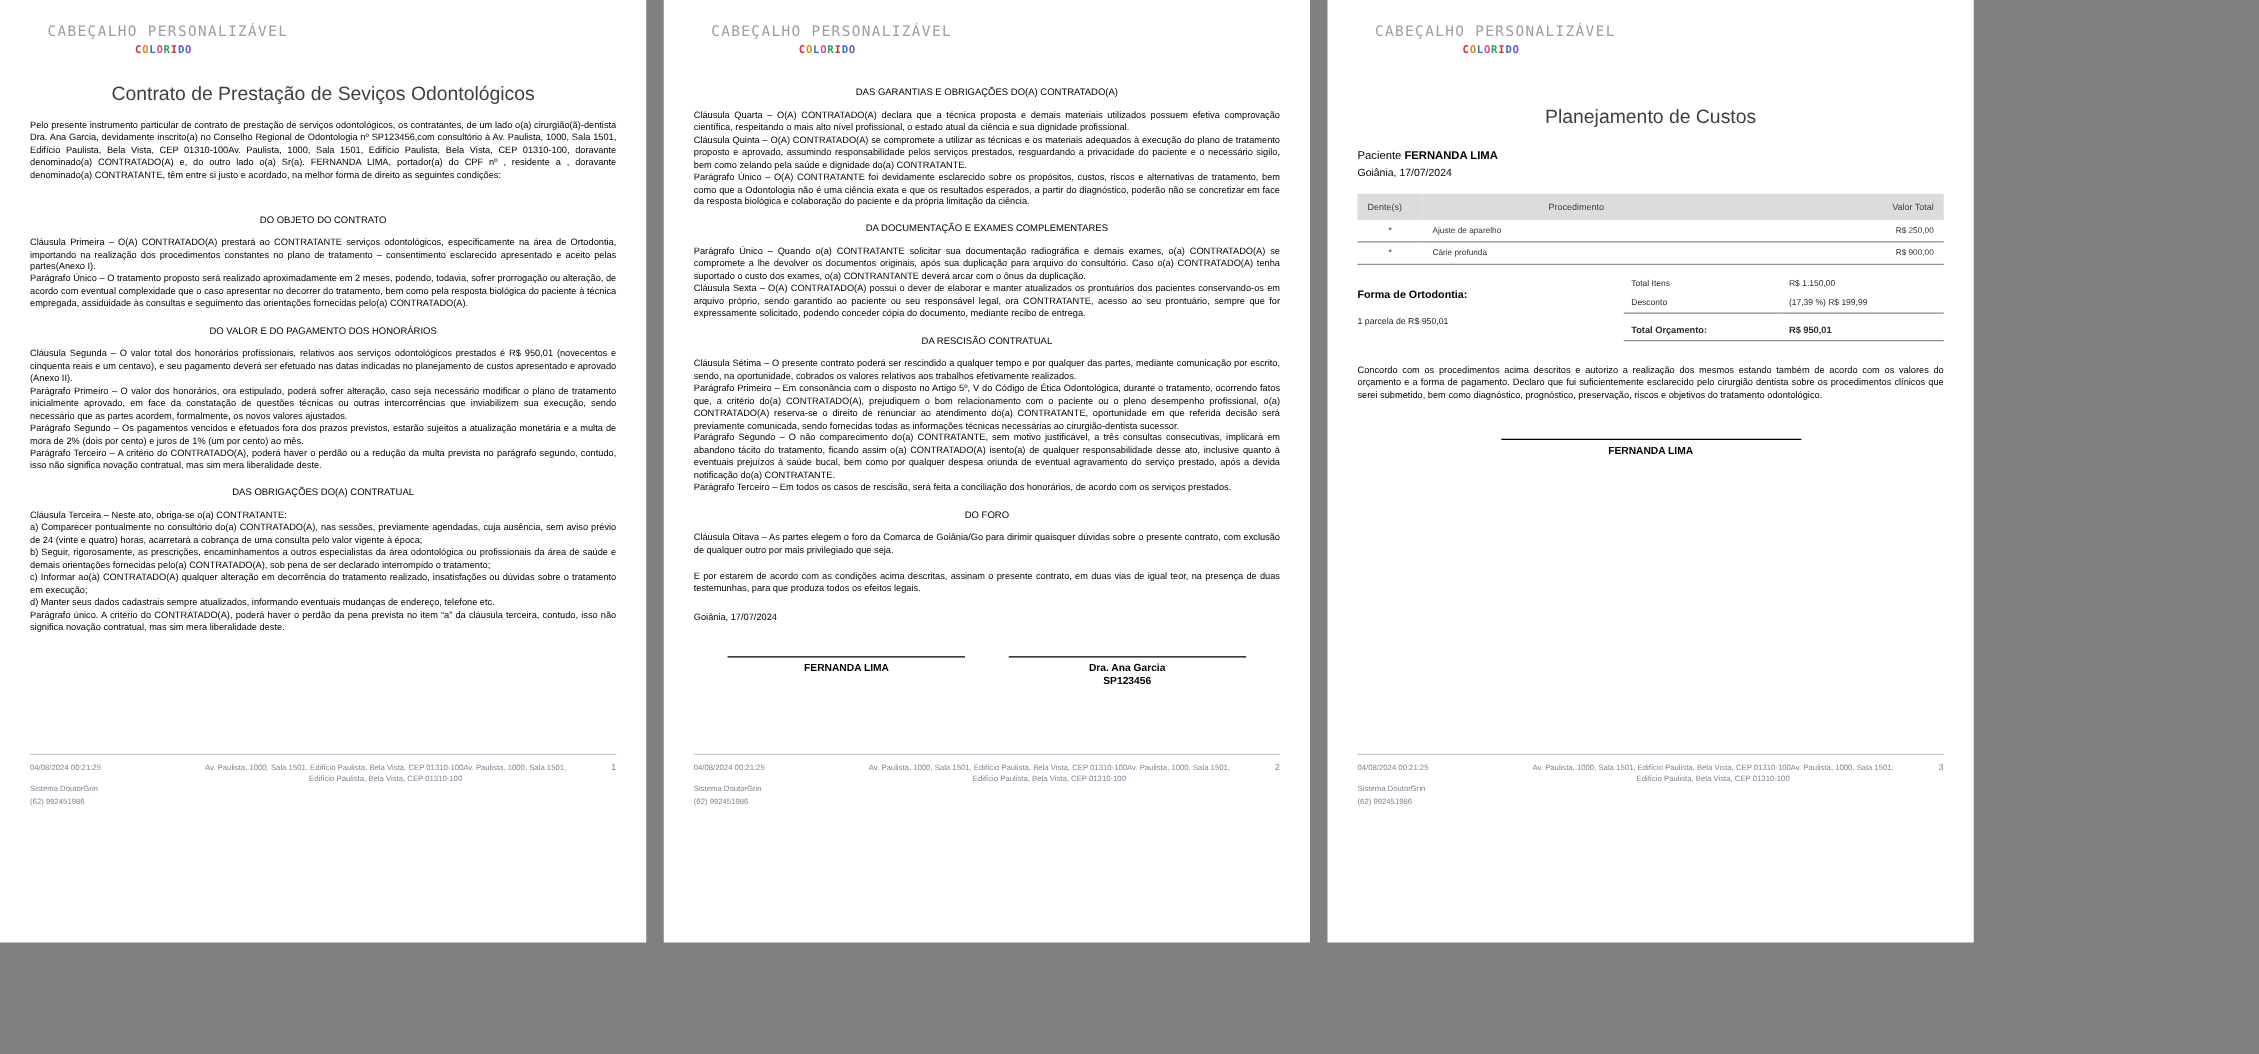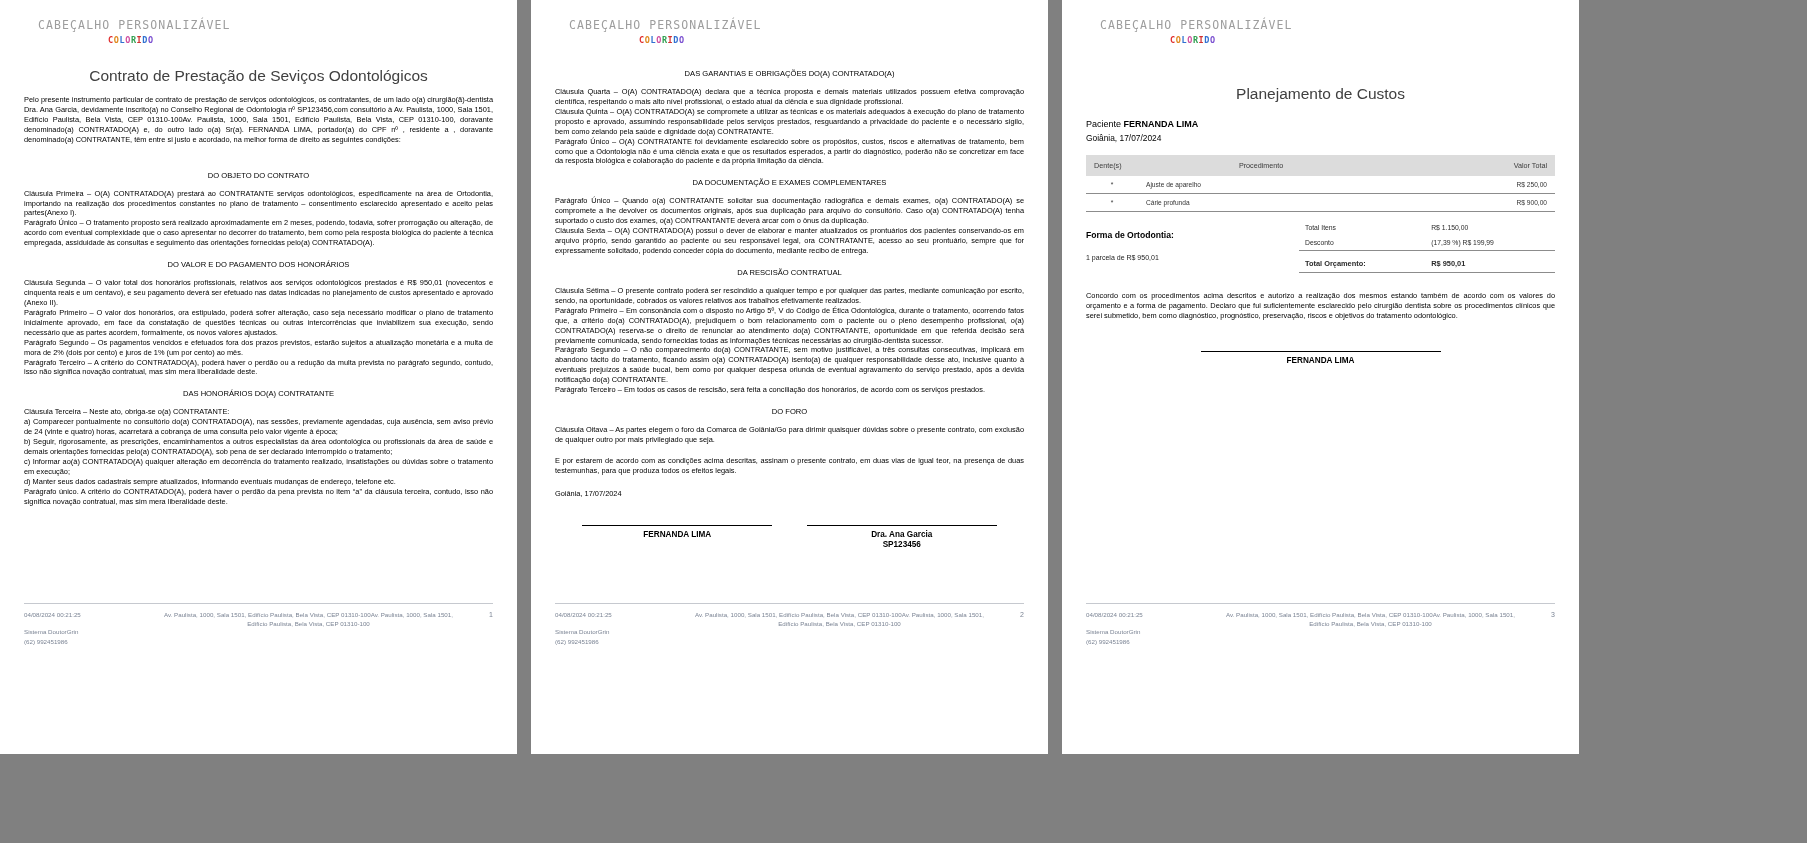--- a/index.html
+++ b/index.html
@@ -209,21 +209,21 @@
       <div class="sec-head">DO OBJETO DO CONTRATO</div>
       <p class="body">Cláusula Primeira – O(A) CONTRATADO(A) prestará ao CONTRATANTE serviços odontológicos, especificamente na área de Ortodontia, importando na realização dos procedimentos constantes no plano de tratamento – consentimento esclarecido apresentado e aceito pelas partes(Anexo I).</p>
       <p class="body">Parágrafo Único – O tratamento proposto será realizado aproximadamente em 2 meses, podendo, todavia, sofrer prorrogação ou alteração, de acordo com eventual complexidade que o caso apresentar no decorrer do tratamento, bem como pela resposta biológica do paciente à técnica empregada, assiduidade às consultas e seguimento das orientações fornecidas pelo(a) CONTRATADO(A).</p>
 
       <div class="sec-head tight">DO VALOR E DO PAGAMENTO DOS HONORÁRIOS</div>
       <p class="body">Cláusula Segunda – O valor total dos honorários profissionais, relativos aos serviços odontológicos prestados é R$ 950,01 (novecentos e cinquenta reais e um centavo), e seu pagamento deverá ser efetuado nas datas indicadas no planejamento de custos apresentado e aprovado (Anexo II).</p>
       <p class="body">Parágrafo Primeiro – O valor dos honorários, ora estipulado, poderá sofrer alteração, caso seja necessário modificar o plano de tratamento inicialmente aprovado, em face da constatação de questões técnicas ou outras intercorrências que inviabilizem sua execução, sendo necessário que as partes acordem, formalmente, os novos valores ajustados.</p>
       <p class="body">Parágrafo Segundo – Os pagamentos vencidos e efetuados fora dos prazos previstos, estarão sujeitos a atualização monetária e a multa de mora de 2% (dois por cento) e juros de 1% (um por cento) ao mês.</p>
       <p class="body">Parágrafo Terceiro – A critério do CONTRATADO(A), poderá haver o perdão ou a redução da multa prevista no parágrafo segundo, contudo, isso não significa novação contratual, mas sim mera liberalidade deste.</p>
 
-      <div class="sec-head tight">DAS HONORÁRIOS DO(A) CONTRATANTE</div>
+      <div class="sec-head tight">DAS OBRIGAÇÕES DO(A) CONTRATUAL</div>
       <p class="body">Cláusula Terceira – Neste ato, obriga-se o(a) CONTRATANTE:</p>
       <p class="body">a) Comparecer pontualmente no consultório do(a) CONTRATADO(A), nas sessões, previamente agendadas, cuja ausência, sem aviso prévio de 24 (vinte e quatro) horas, acarretará a cobrança de uma consulta pelo valor vigente à época;</p>
       <p class="body">b) Seguir, rigorosamente, as prescrições, encaminhamentos a outros especialistas da área odontológica ou profissionais da área de saúde e demais orientações fornecidas pelo(a) CONTRATADO(A), sob pena de ser declarado interrompido o tratamento;</p>
       <p class="body">c) Informar ao(à) CONTRATADO(A) qualquer alteração em decorrência do tratamento realizado, insatisfações ou dúvidas sobre o tratamento em execução;</p>
       <p class="body">d) Manter seus dados cadastrais sempre atualizados, informando eventuais mudanças de endereço, telefone etc.</p>
       <p class="body">Parágrafo único. A critério do CONTRATADO(A), poderá haver o perdão da pena prevista no item “a” da cláusula terceira, contudo, isso não significa novação contratual, mas sim mera liberalidade deste.</p>
     </div>
 
     <div class="doc-footer">
       <div class="foot-left">

